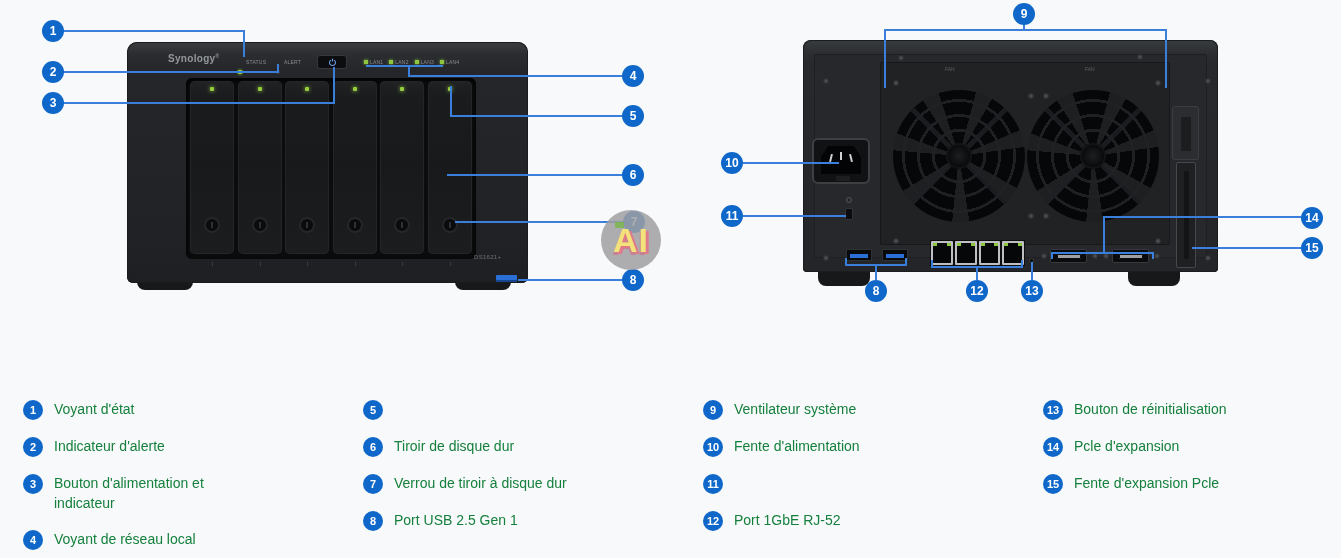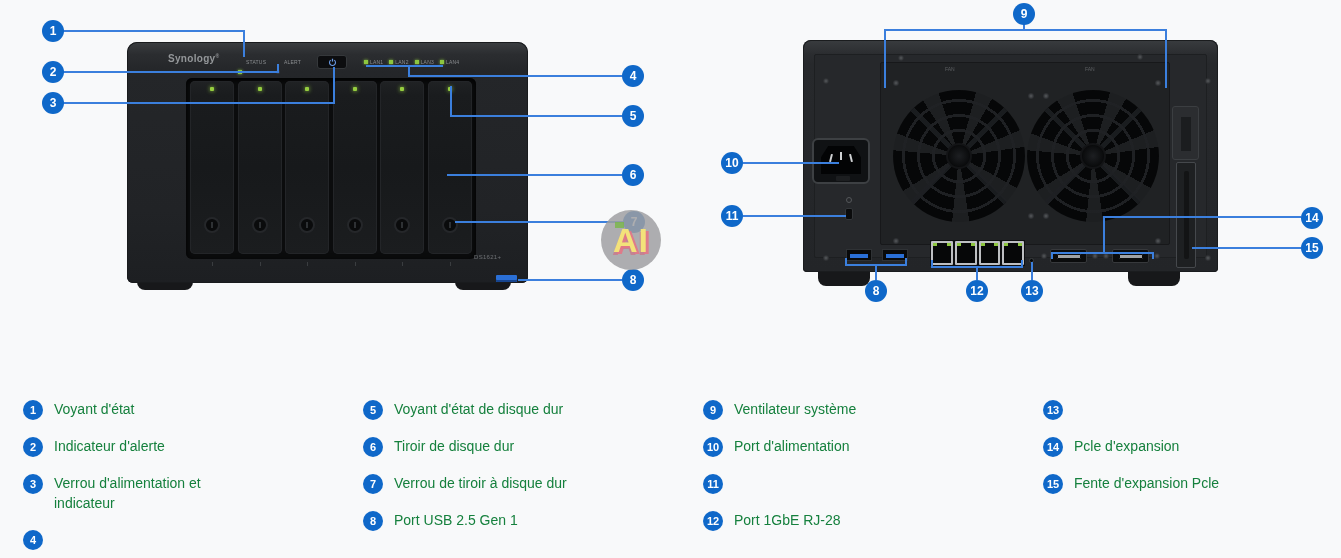--- a/index.html
+++ b/index.html
@@ -346,30 +346,30 @@
       <div class="legend-item">
         <span class="legend-num">1</span>
         <span class="legend-text">Voyant d'état</span>
       </div>
       <div class="legend-item">
         <span class="legend-num">2</span>
         <span class="legend-text">Indicateur d'alerte</span>
       </div>
       <div class="legend-item">
         <span class="legend-num">3</span>
-        <span class="legend-text">Verrou d'alimentation et indicateur</span>
+        <span class="legend-text">Bouton d'alimentation et indicateur</span>
       </div>
       <div class="legend-item">
         <span class="legend-num">4</span>
+        <span class="legend-text">Voyant de réseau local</span>
       </div>
     </div>
     <div class="legend-col" style="left: 363px; width: 330px;">
       <div class="legend-item">
         <span class="legend-num">5</span>
-        <span class="legend-text">Voyant d'état de disque dur</span>
       </div>
       <div class="legend-item">
         <span class="legend-num">6</span>
         <span class="legend-text">Tiroir de disque dur</span>
       </div>
       <div class="legend-item">
         <span class="legend-num">7</span>
         <span class="legend-text">Verrou de tiroir à disque dur</span>
       </div>
       <div class="legend-item">
@@ -377,33 +377,34 @@
         <span class="legend-text">Port USB 2.5 Gen 1</span>
       </div>
     </div>
     <div class="legend-col" style="left: 703px; width: 330px;">
       <div class="legend-item">
         <span class="legend-num">9</span>
         <span class="legend-text">Ventilateur système</span>
       </div>
       <div class="legend-item">
         <span class="legend-num">10</span>
-        <span class="legend-text">Port d'alimentation</span>
+        <span class="legend-text">Fente d'alimentation</span>
       </div>
       <div class="legend-item">
         <span class="legend-num">11</span>
       </div>
       <div class="legend-item">
         <span class="legend-num">12</span>
-        <span class="legend-text">Port 1GbE RJ-28</span>
+        <span class="legend-text">Port 1GbE RJ-52</span>
       </div>
     </div>
     <div class="legend-col" style="left: 1043px; width: 290px;">
       <div class="legend-item">
         <span class="legend-num">13</span>
+        <span class="legend-text">Bouton de réinitialisation</span>
       </div>
       <div class="legend-item">
         <span class="legend-num">14</span>
         <span class="legend-text">Pcle d'expansion</span>
       </div>
       <div class="legend-item">
         <span class="legend-num">15</span>
         <span class="legend-text">Fente d'expansion Pcle</span>
       </div>
     </div>

